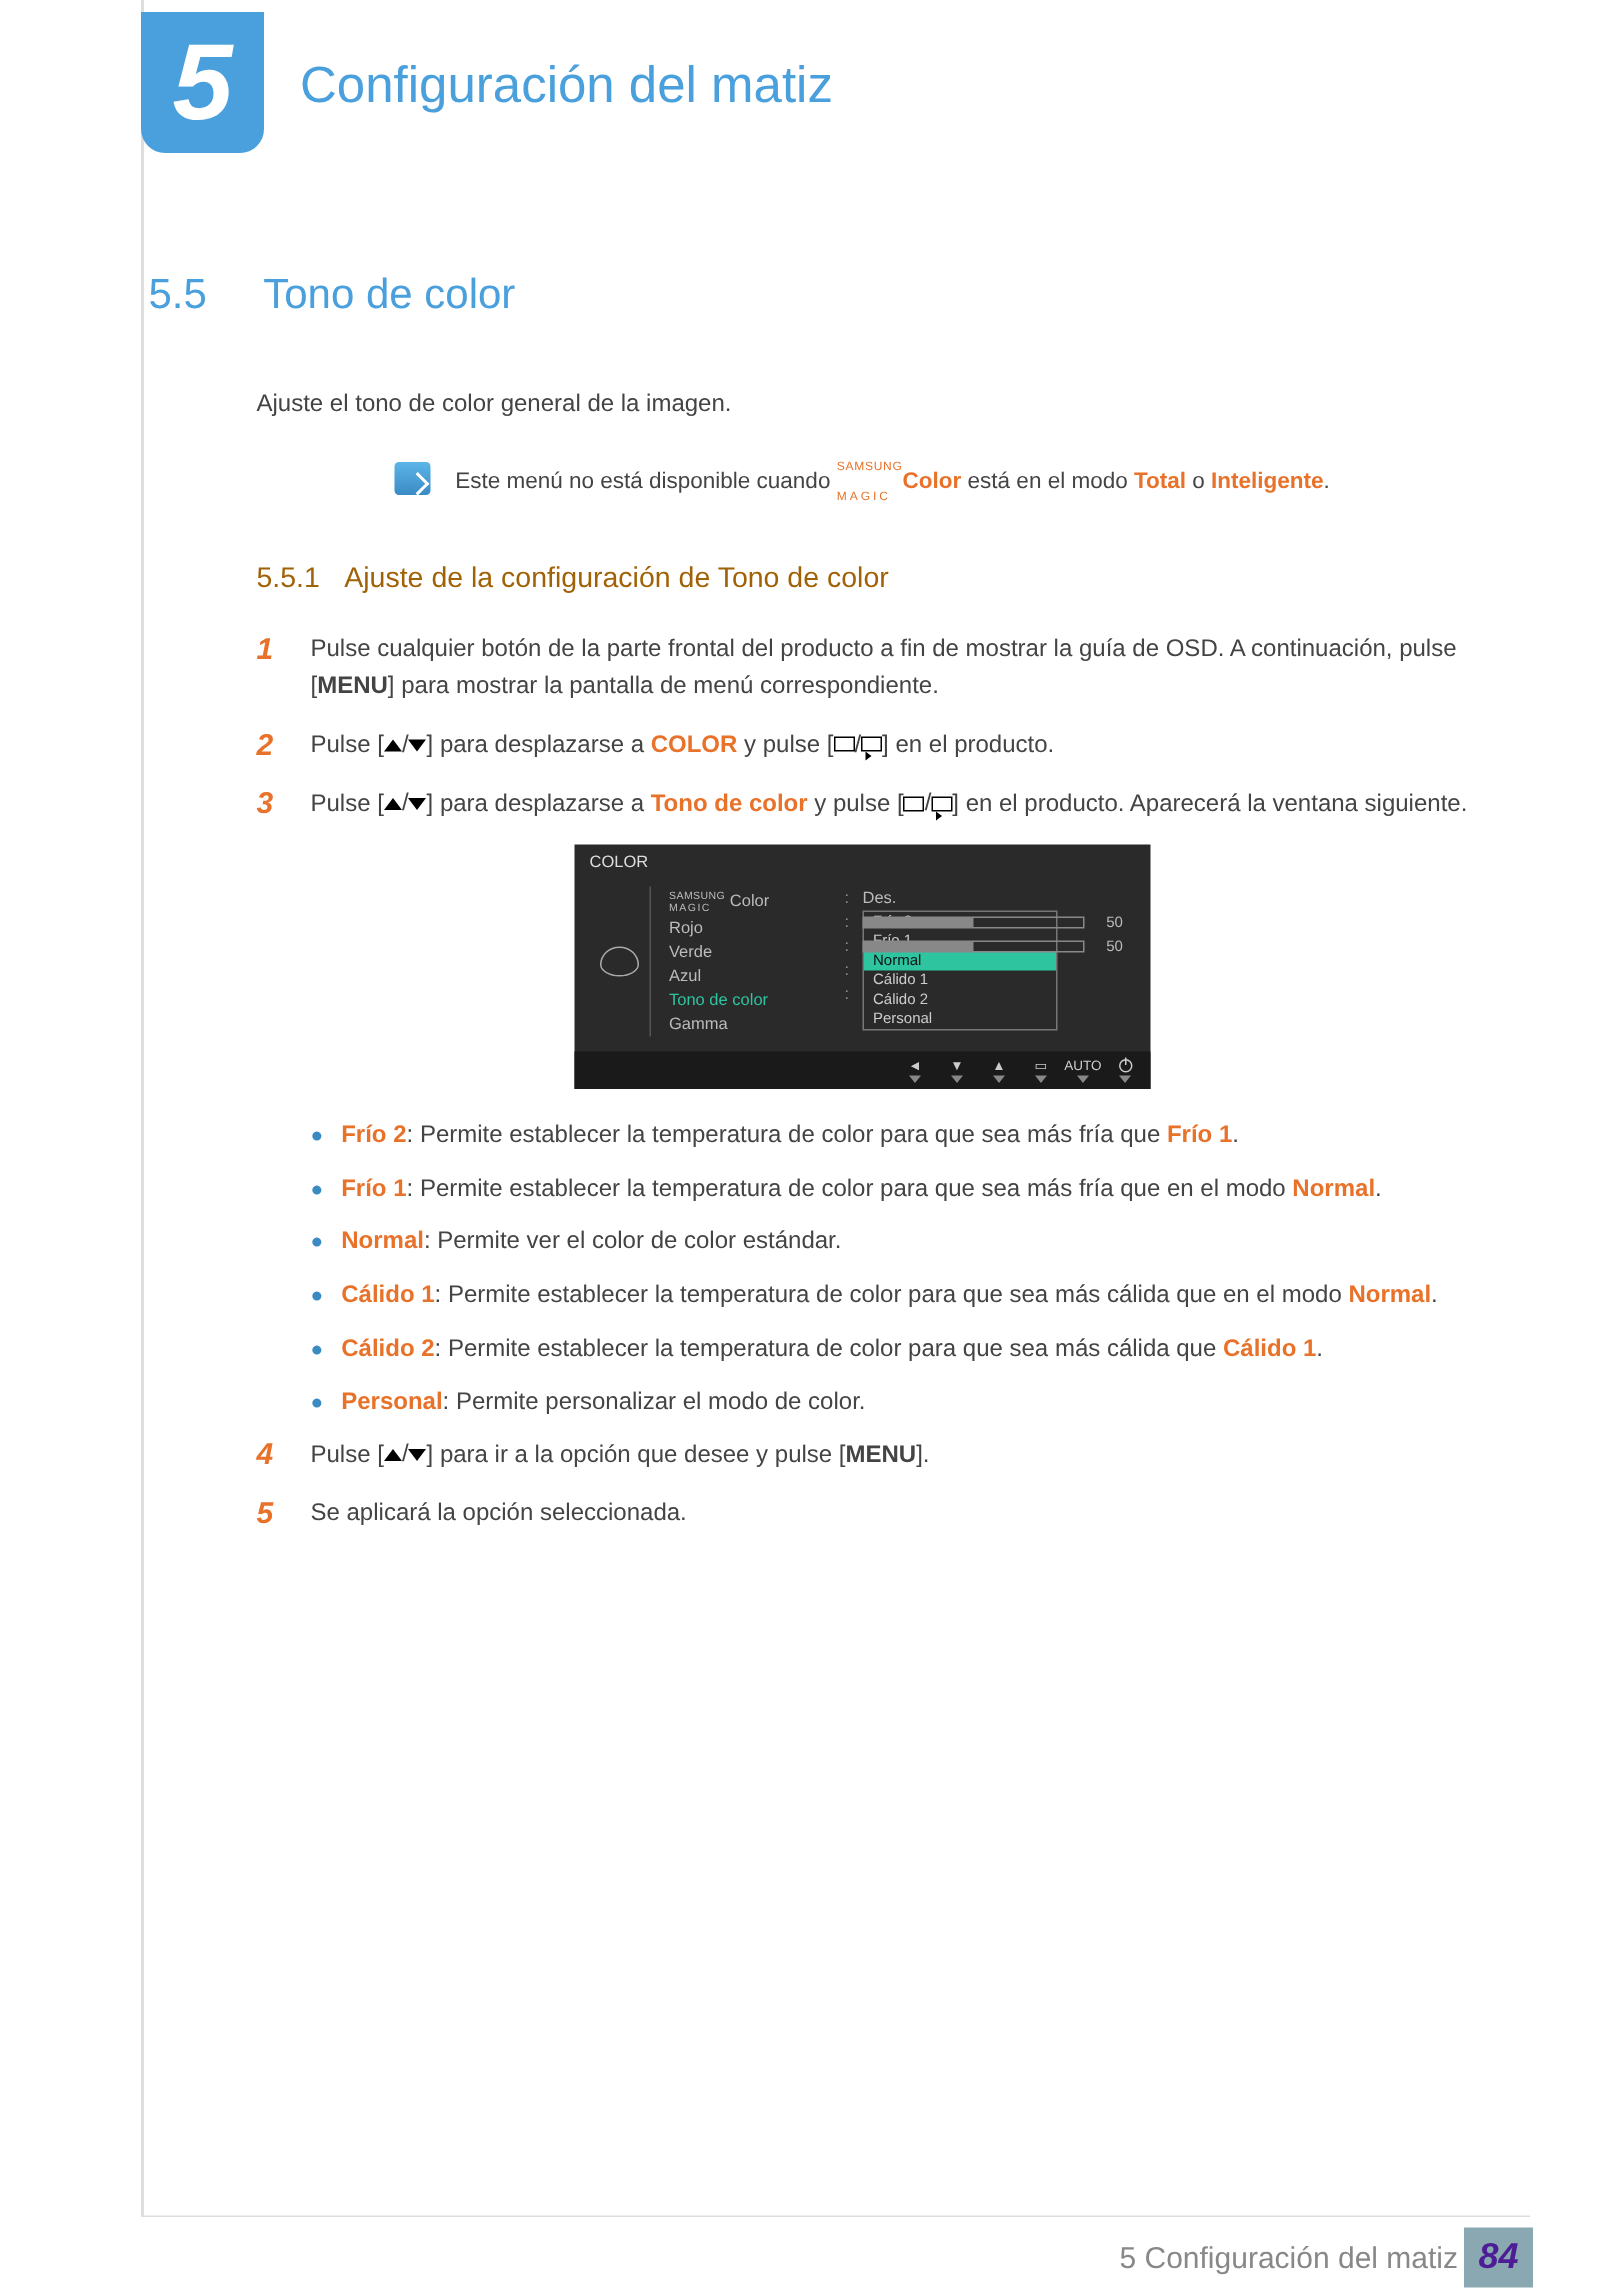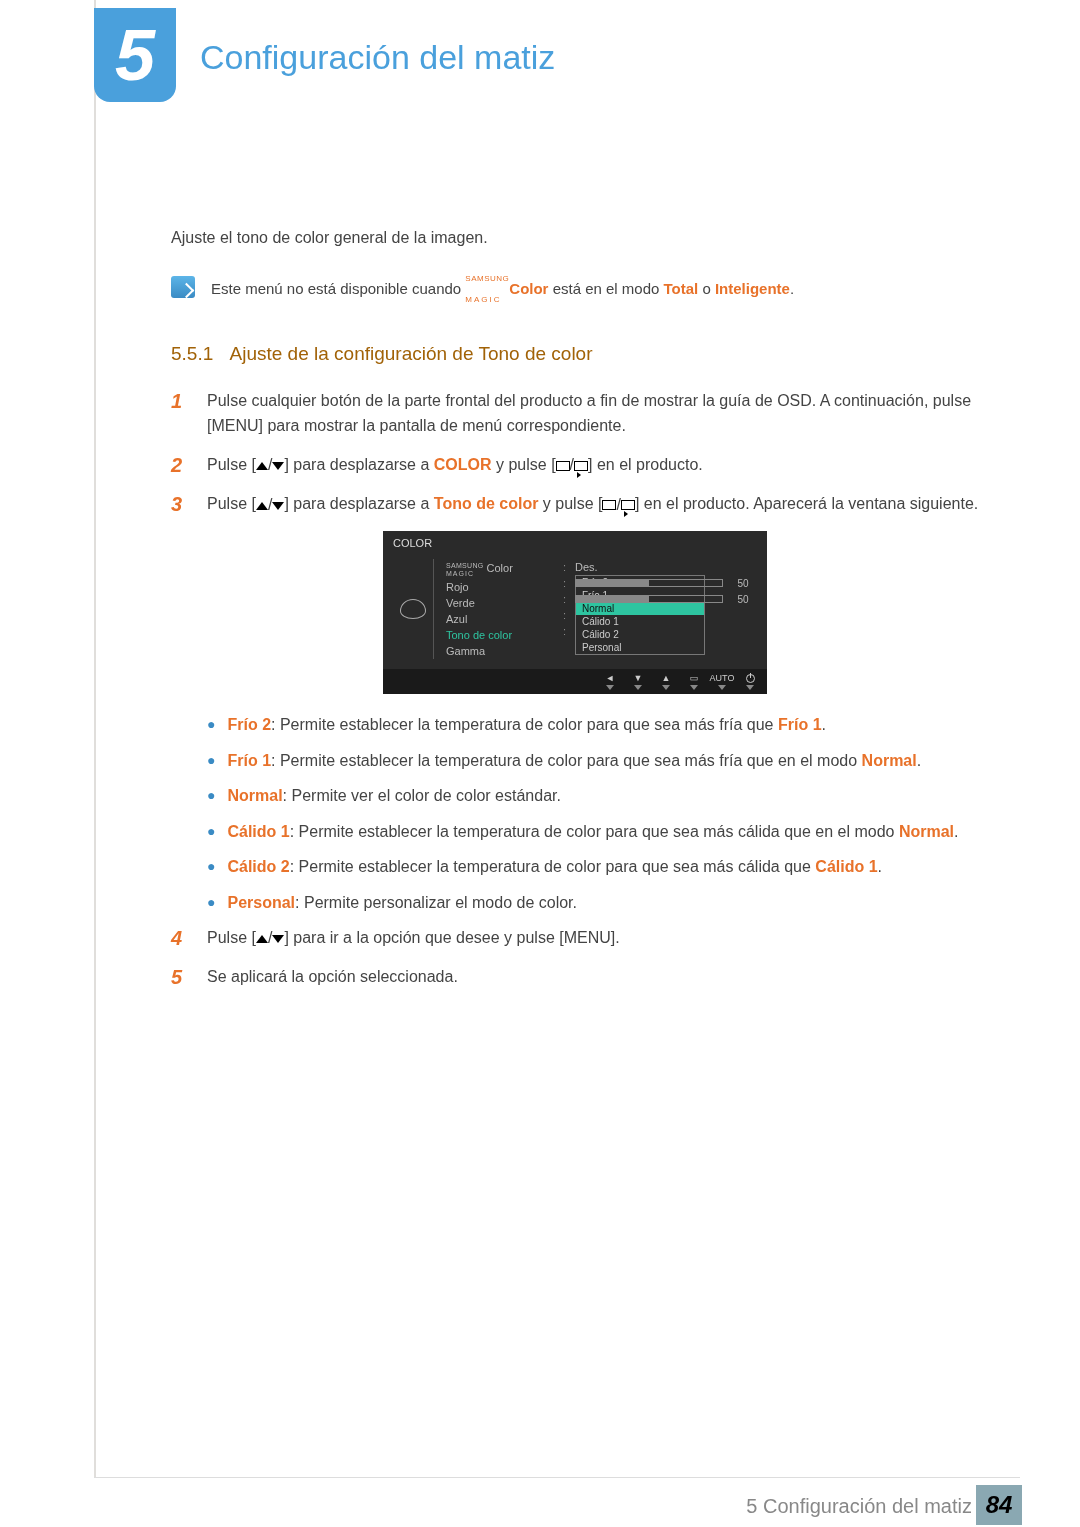--- a/index.html
+++ b/index.html
@@ -72,20 +72,21 @@
     font-size: 16px;
     line-height: 1.5;
     color: #444;
   }
   
   .note-row {
     margin-top: 26px;
     display: flex;
     align-items: flex-start;
     gap: 16px;
+    justify-content: center;
   }
   .note-icon {
     width: 24px; height: 22px;
     background: linear-gradient(#5cb5e8,#3a8bc4);
     border-radius: 3px;
     position: relative;
     flex: 0 0 24px;
   }
   .note-icon::after {
     content: "";
@@ -158,21 +159,21 @@
   .rect-icon.arrow::after {
     content: "";
     display: inline-block;
     width: 0; height: 0;
     border-top: 3px solid transparent;
     border-bottom: 3px solid transparent;
     border-left: 4px solid #000;
     margin-left: 2px;
     vertical-align: middle;
   }
-  .kbd { font-family: Arial; font-weight: normal; }
+  .kbd { font-family: Arial; font-weight: bold; }
   
   .osd {
     width: 384px;
     margin: 8px auto 18px auto;
     background: #2a2a2a;
     font-size: 11px;
     color: #ccc;
     position: relative;
     padding-bottom: 0;
   }
@@ -293,37 +294,41 @@
     font-size: 20px;
     color: #888;
   }
   .footer-chnum { color: #888; }
   .page-badge {
     position: absolute;
     right: 58px;
     top: 8px;
     width: 46px; height: 40px;
     background: #8aa8b2;
-    color: #000000;
+    color: #4c1d95;
     font-size: 24px;
     font-weight: bold;
     font-style: italic;
     text-align: center;
     line-height: 40px;
   }
 </style>
 </head>
 <body>
 
 <div class="left-rule"></div>
 
 <div class="chapter-badge">5</div>
 <div class="chapter-title">Configuración del matiz</div>
 
 <div class="content">
+  <div>
+    <span class="sec-number">5.5</span>
+    <span class="sec-title">Tono de color</span>
+  </div>
 
   <div class="sub-block">
     <div class="body-text">Ajuste el tono de color general de la imagen.</div>
 
     <div class="note-row">
       <div class="note-icon"></div>
       <div class="body-text" style="font-size:15px;">
         <span>Este menú no está disponible cuando </span><span style="display:inline-block;vertical-align:middle;line-height:0.8;"><span class="magic-sup">SAMSUNG</span><br><span class="magic-sub">MAGIC</span></span><span class="hl">Color</span><span> está en el modo </span><span class="hl">Total</span><span> o </span><span class="hl">Inteligente</span><span>.</span>
       </div>
     </div>

